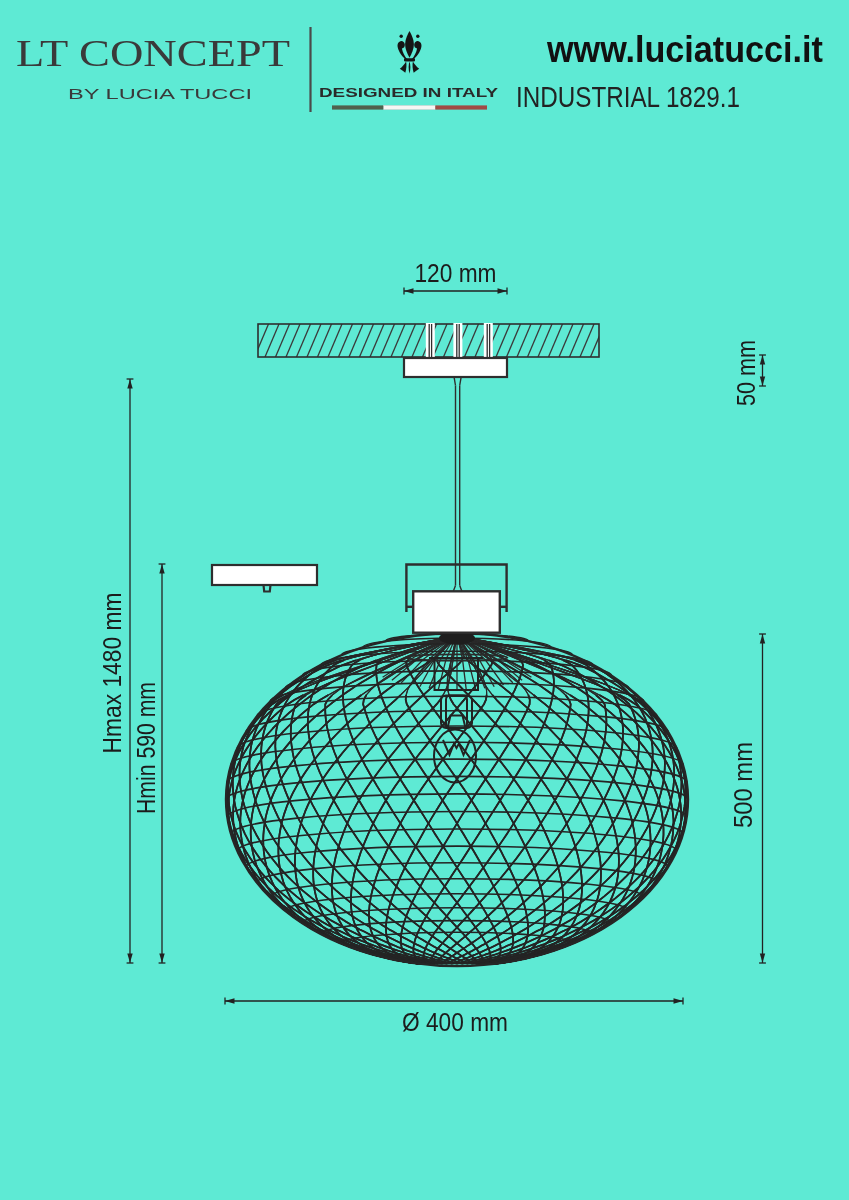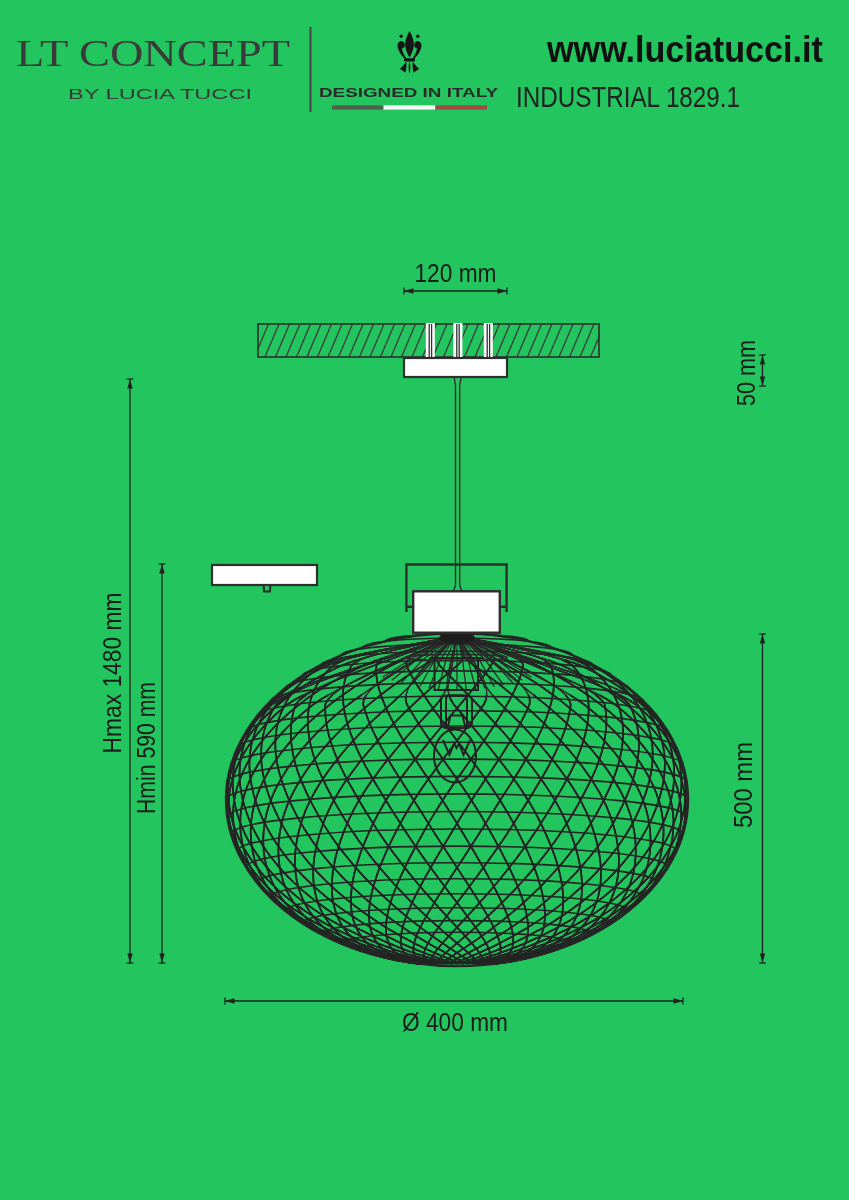--- a/index.html
+++ b/index.html
@@ -1,16 +1,16 @@
 <!DOCTYPE html>
 <html><head>
 <meta charset="utf-8">
 <style>
 html,body{margin:0;padding:0;background:#ffffff;}
-#page{position:relative;width:849px;height:1200px;background:#22c55e;overflow:hidden;
+#page{position:relative;width:849px;height:1200px;background:#5eead4;overflow:hidden;
   font-family:"Liberation Sans", sans-serif;}
 svg text{font-family:"Liberation Sans", sans-serif;}
 .serif{font-family:"Liberation Serif", serif;}
 </style>
 </head>
 <body>
 <div id="page">
 <svg width="849" height="1200" viewBox="0 0 849 1200" xmlns="http://www.w3.org/2000/svg">
 
 <g>

